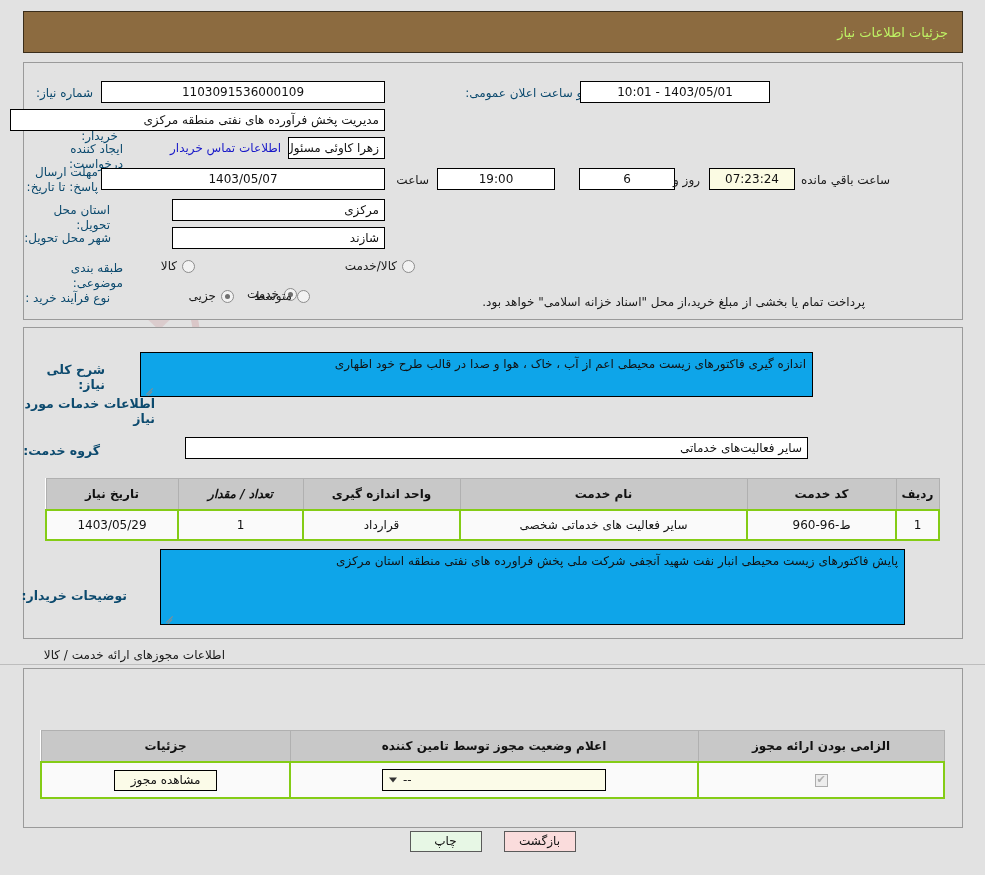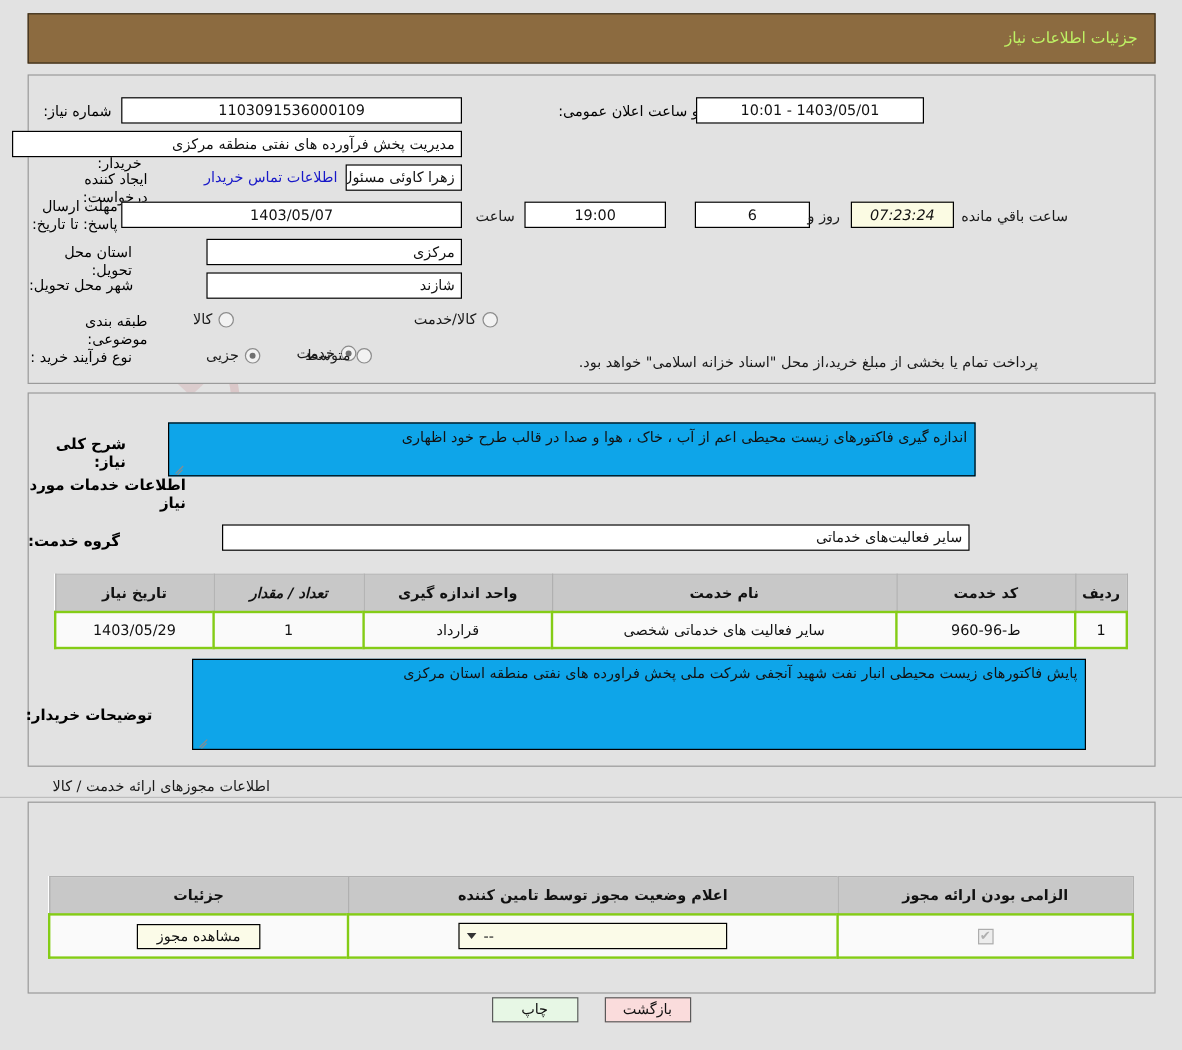--- a/index.html
+++ b/index.html
@@ -61,21 +61,21 @@
   
   .panel{
     position:absolute;background:#e2e2e2;
     border:1px solid #9a9a9a;box-sizing:border-box;z-index:2;
   }
   #panel-top{right:22px;top:62px;width:940px;height:258px;}
   #panel-mid{right:22px;top:327px;width:940px;height:312px;}
   #panel-permits{right:22px;top:668px;width:940px;height:160px;}
 
   
-  .lbl{position:absolute;font-size:12px;color:#000000;line-height:15px;}
+  .lbl{position:absolute;font-size:12px;color:#0c4a6e;line-height:15px;}
   .lbl.b{font-weight:bold;font-size:12.5px;}
   .box{
     position:absolute;background:#ffffff;border:1px solid #000;
     box-sizing:border-box;font-size:12px;color:#111;
     display:flex;align-items:center;padding:0 5px;
     overflow:hidden;white-space:nowrap;height:22px;
   }
   .box.ctr{justify-content:center;}
   .box.rgt{justify-content:flex-start;}
   .box.cream{background:#fbfbe3;}
@@ -208,21 +208,21 @@
   <div class="lbl" style="right:862px;top:142px;width:100px;z-index:4;">ایجاد کننده درخواست:</div>
   <div class="box rgt" style="right:600px;top:137px;left:288px;z-index:4;">زهرا کاوئی مسئول بهداشت کار صنعتی و حفاظت محیط زیست مدیریت پخش فر</div>
   <div class="link" style="left:170px;top:141px;z-index:5;">اطلاعات تماس خریدار</div>
 
   <div class="lbl" style="right:887px;top:165px;width:75px;z-index:4;">مهلت ارسال پاسخ: تا تاریخ:</div>
   <div class="box ctr" style="right:600px;top:168px;width:284px;z-index:4;">1403/05/07</div>
   <div class="plain" style="right:556px;top:173px;z-index:4;">ساعت</div>
   <div class="box ctr" style="right:430px;top:168px;width:118px;z-index:4;">19:00</div>
   <div class="box ctr" style="right:310px;top:168px;width:96px;z-index:4;">6</div>
   <div class="plain" style="right:285px;top:173px;z-index:4;">روز و</div>
-  <div class="box ctr cream" style="right:190px;top:168px;width:86px;z-index:4;font-style:italic;">07:23:24</div>
+  <div class="box ctr cream" style="right:190px;top:168px;width:86px;z-index:4;">07:23:24</div>
   <div class="plain" style="right:95px;top:173px;z-index:4;">ساعت باقي مانده</div>
 
   <div class="lbl" style="right:875px;top:203px;width:88px;z-index:4;">استان محل تحویل:</div>
   <div class="box rgt" style="right:600px;top:199px;width:213px;z-index:4;">مرکزی</div>
 
   <div class="lbl" style="right:874px;top:231px;width:90px;z-index:4;">شهر محل تحویل:</div>
   <div class="box rgt" style="right:600px;top:227px;width:213px;z-index:4;">شازند</div>
 
   <div class="lbl" style="right:862px;top:261px;width:102px;z-index:4;">طبقه بندی موضوعی:</div>
   <div class="radio-wrap" style="right:790px;top:259px;z-index:4;">
@@ -232,21 +232,21 @@
   <div class="radio-wrap" style="right:688px;top:259px;z-index:4;margin-top:28px;">
     <span class="radio on"></span>
     <span class="radio-lbl">خدمت</span>
   </div>
   <div class="radio-wrap" style="right:570px;top:259px;z-index:4;">
     <span class="radio"></span>
     <span class="radio-lbl">کالا/خدمت</span>
   </div>
 
   <div class="lbl" style="right:875px;top:291px;width:90px;z-index:4;">نوع فرآیند خرید :</div>
-  <div class="radio-wrap" style="right:768px;top:289px;z-index:4;">
+  <div class="radio-wrap" style="right:751px;top:289px;z-index:4;">
     <span class="radio on"></span>
     <span class="radio-lbl">جزیی</span>
   </div>
   <div class="radio-wrap" style="right:675px;top:289px;z-index:4;">
     <span class="radio"></span>
     <span class="radio-lbl">متوسط</span>
   </div>
   <div class="plain" style="right:120px;top:295px;z-index:4;">پرداخت تمام یا بخشی از مبلغ خرید،از محل "اسناد خزانه اسلامی" خواهد بود.</div>
 
   <div class="panel" id="panel-mid"></div>

